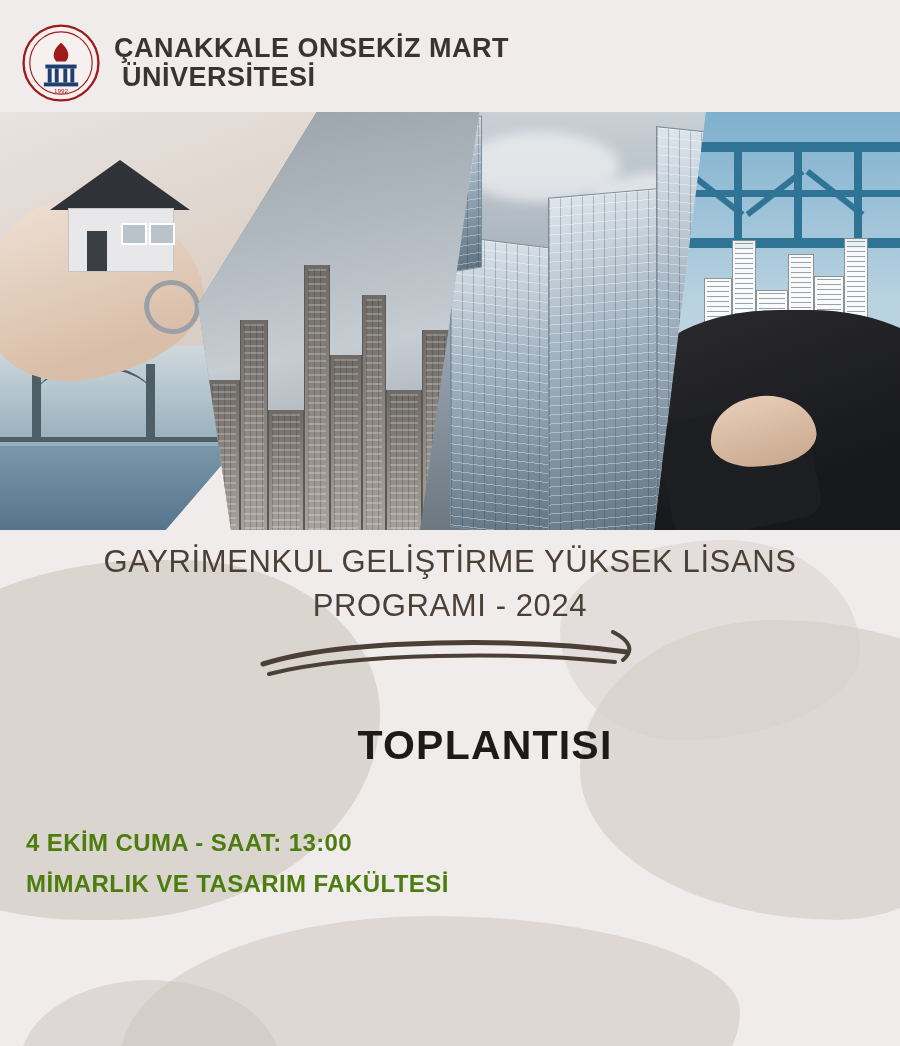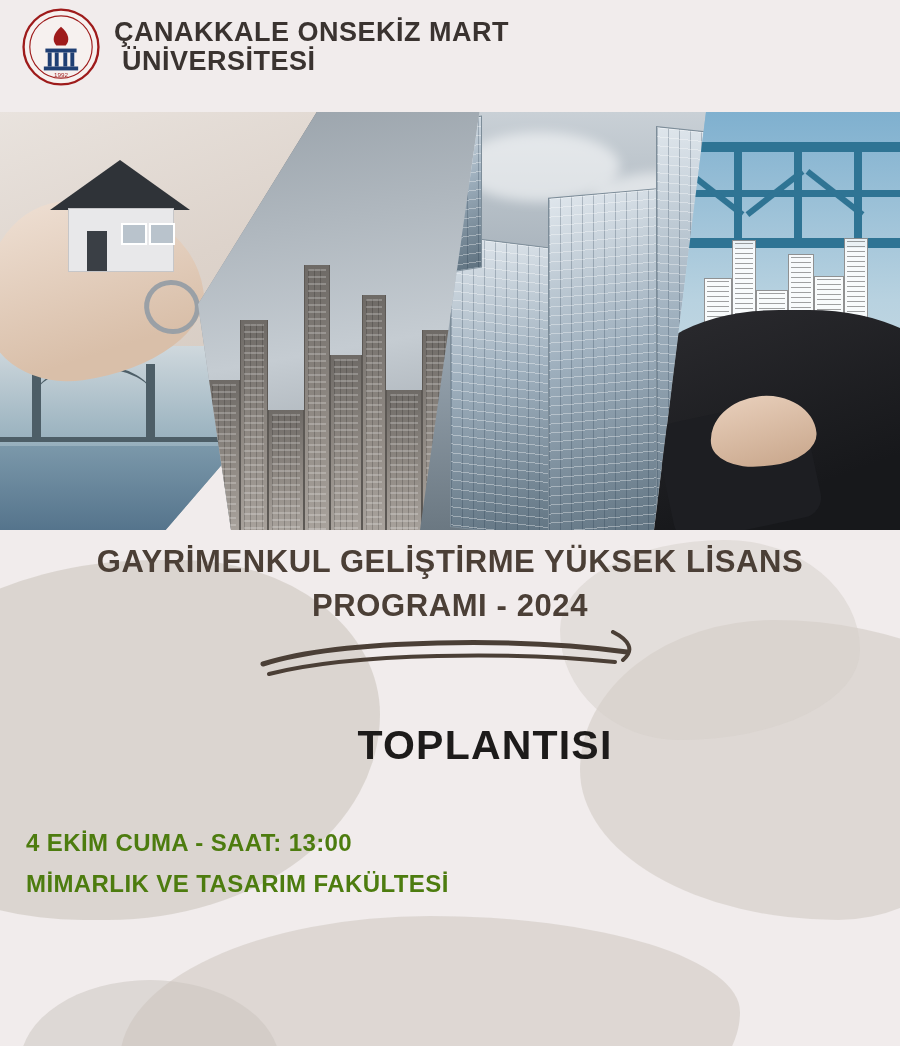--- a/index.html
+++ b/index.html
@@ -64,21 +64,21 @@
     width: 260px; height: 170px;
     left: 20px; top: 980px;
     border-radius: 50%;
     background: #cac4bd;
     opacity: .5;
   }
 
   
   .header {
     position: absolute;
-    top: 8px;
+    top: 24px;
     left: 22px;
     display: flex;
     align-items: flex-start;
     gap: 14px;
     z-index: 5;
   }
   .logo {
     width: 78px;
     height: 78px;
     flex: 0 0 78px;
@@ -281,21 +281,21 @@
   
   .content {
     position: absolute;
     left: 0; top: 540px;
     width: 900px;
     z-index: 6;
   }
   .program-title {
     text-align: center;
     color: #4b3f36;
-    font-weight: bold;
+    font-weight: normal;
     font-size: 31px;
     letter-spacing: 0.6px;
     line-height: 1.42;
     padding: 0 60px;
     text-transform: uppercase;
   }
   .swoosh {
     width: 390px;
     height: 52px;
     margin: 2px auto 0;

